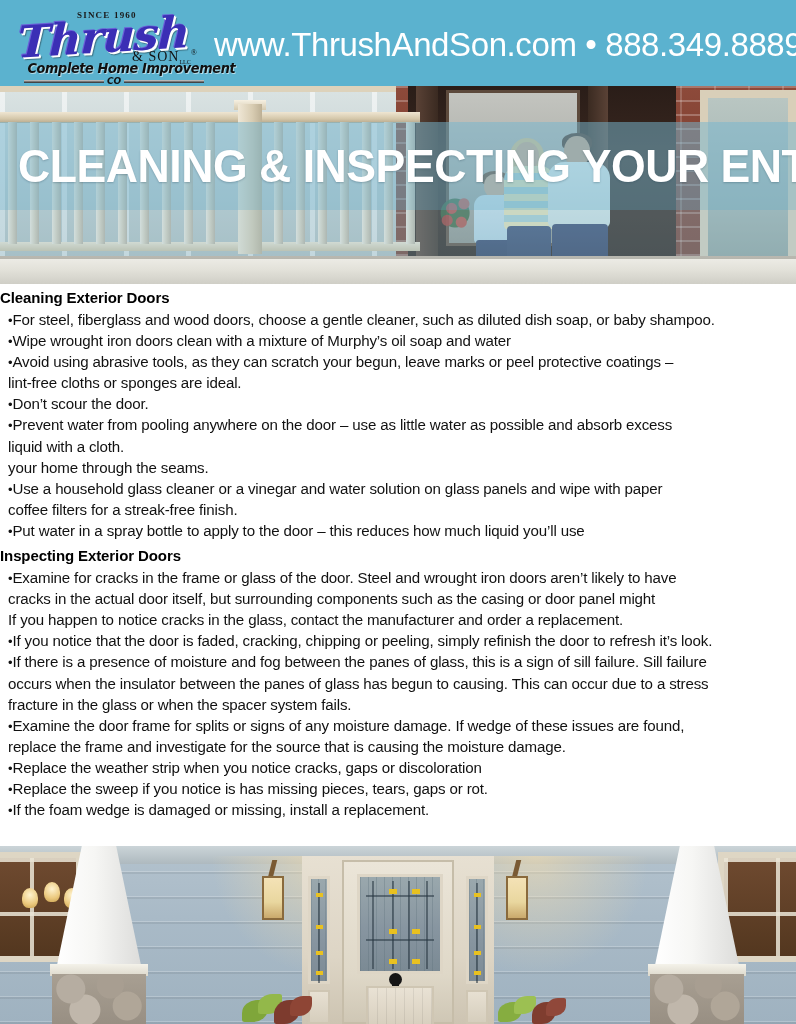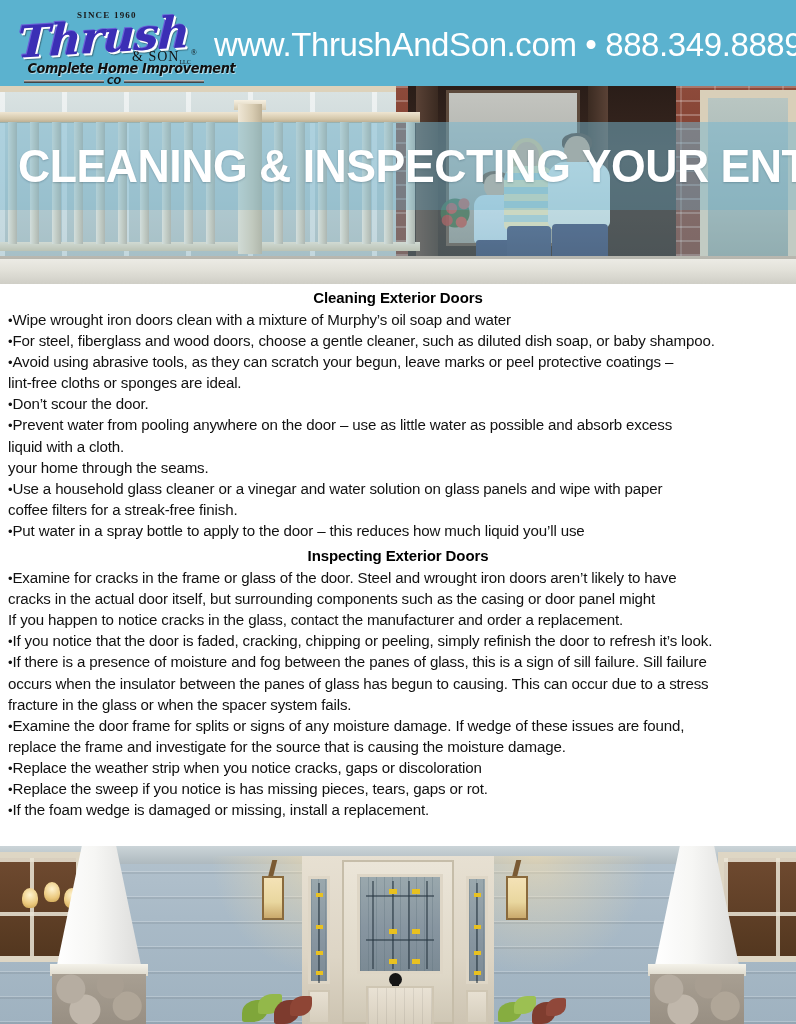--- a/index.html
+++ b/index.html
@@ -348,21 +348,20 @@
   }
 
   
   .content {
     position: absolute;
     left: 0; top: 284px;
     width: 796px;
     padding: 0;
   }
   .section-heading {
-    text-align: center;
     font-family: "Liberation Sans", sans-serif;
     font-weight: bold;
     font-size: 15px;
     color: #000000;
     margin: 5px 0 4px 0;
     letter-spacing: -0.1px;
   }
   .bullet-list {
     list-style: none;
     margin: 0;
@@ -650,22 +649,22 @@
   </div>
   <div class="hero-band"></div>
   <div class="hero-band-low"></div>
   <div class="hero-title">CLEANING &amp; INSPECTING YOUR ENTRY DOOR</div>
 </div>
 
 <div class="content">
 
   <h2 class="section-heading">Cleaning Exterior Doors</h2>
   <ul class="bullet-list">
+    <li>For steel, fiberglass and wood doors, choose a gentle cleaner, such as diluted dish soap, or baby shampoo.</li>
     <li>Wipe wrought iron doors clean with a mixture of Murphy’s oil soap and water</li>
-    <li>For steel, fiberglass and wood doors, choose a gentle cleaner, such as diluted dish soap, or baby shampoo.</li>
     <li>Avoid using abrasive tools, as they can scratch your begun, leave marks or peel protective coatings –</li>
     <li class="nobullet">lint-free cloths or sponges are ideal.</li>
     <li>Don’t scour the door.</li>
     <li>Prevent water from pooling anywhere on the door – use as little water as possible and absorb excess</li>
     <li class="nobullet">liquid with a cloth.</li>
     <li class="nobullet">your home through the seams.</li>
     <li>Use a household glass cleaner or a vinegar and water solution on glass panels and wipe with paper</li>
     <li class="nobullet">coffee filters for a streak-free finish.</li>
     <li>Put water in a spray bottle to apply to the door – this reduces how much liquid you’ll use</li>
   </ul>

